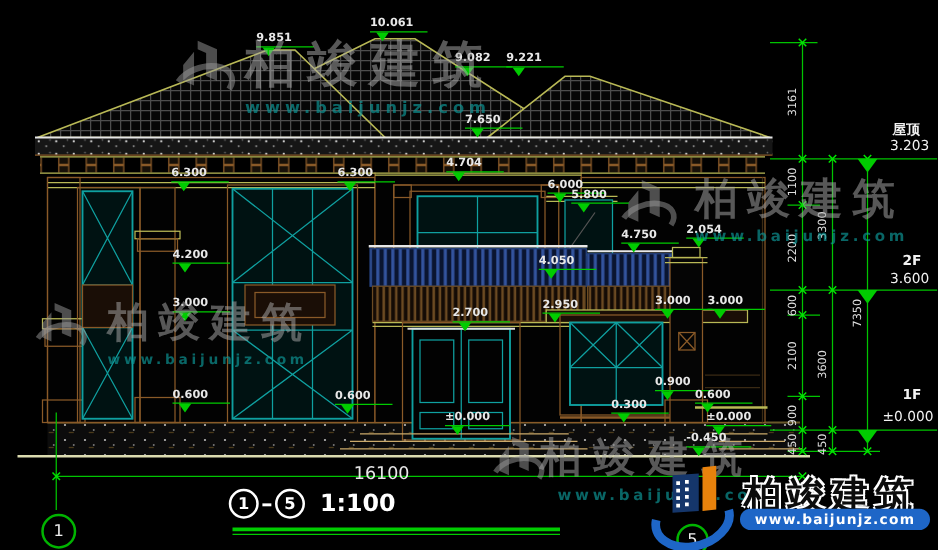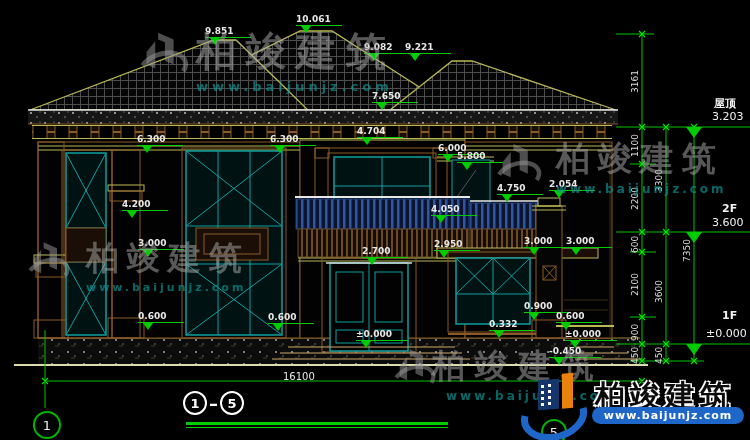--- a/index.html
+++ b/index.html
@@ -16,21 +16,21 @@
           border-top:7px solid #00cc00;}
   .em.wide .ln{width:52px;}
   
   .lvl{position:absolute;color:#f2f2f2;font-size:11px;white-space:nowrap;font-weight:bold;}
   .lvlv{position:absolute;color:#f2f2f2;font-size:11px;white-space:nowrap;}
   .lvltr{position:absolute;width:0;height:0;border-left:8px solid transparent;
          border-right:8px solid transparent;border-top:11px solid #00cc00;}
   
   .vd{position:absolute;color:#dedede;font-size:9px;white-space:nowrap;
       transform:rotate(-90deg);transform-origin:left top;}
-  .dimw{position:absolute;color:#e8e8e8;font-size:10px;white-space:nowrap;text-align:right;}
+  .dimw{position:absolute;color:#e8e8e8;font-size:14px;white-space:nowrap;text-align:right;}
   
   .bub{position:absolute;border:2px solid #00b400;border-radius:50%;
        color:#eee;display:flex;align-items:center;justify-content:center;
        font-size:13px;background:transparent;}
   
   .title{position:absolute;display:flex;align-items:center;color:#fff;}
   .tcirc{width:20px;height:20px;border:2px solid #fff;border-radius:50%;display:inline-flex;
          align-items:center;justify-content:center;font-size:13px;font-weight:bold;flex:0 0 auto;}
   .tdash{font-size:18px;margin:0 2px;font-weight:bold;}
   .tmain{font-size:25px;font-weight:bold;letter-spacing:2px;margin-left:6px;}
@@ -224,32 +224,32 @@
 <span class="em" style="left:364px;top:42px"><b>9.082</b><i class="ln"></i><i class="tr"></i></span>
 <span class="em" style="left:405px;top:42px"><b>9.221</b><i class="ln"></i><i class="tr"></i></span>
 <span class="em" style="left:372px;top:91px"><b>7.650</b><i class="ln"></i><i class="tr"></i></span>
 <span class="em" style="left:137px;top:134px"><b>6.300</b><i class="ln"></i><i class="tr"></i></span>
 <span class="em" style="left:270px;top:134px"><b>6.300</b><i class="ln"></i><i class="tr"></i></span>
 <span class="em" style="left:357px;top:126px"><b>4.704</b><i class="ln"></i><i class="tr"></i></span>
 <span class="em" style="left:438px;top:143px"><b>6.000</b><i class="ln"></i><i class="tr"></i></span>
 <span class="em" style="left:457px;top:151px"><b>5.800</b><i class="ln"></i><i class="tr"></i></span>
 <span class="em" style="left:497px;top:183px"><b>4.750</b><i class="ln"></i><i class="tr"></i></span>
 <span class="em" style="left:549px;top:179px"><b>2.054</b><i class="ln"></i><i class="tr"></i></span>
-<span class="em" style="left:122px;top:199px"><b>4.200</b><i class="ln"></i><i class="tr"></i></span>
+<span class="em" style="left:138px;top:199px"><b>4.200</b><i class="ln"></i><i class="tr"></i></span>
 <span class="em" style="left:431px;top:204px"><b>4.050</b><i class="ln"></i><i class="tr"></i></span>
 <span class="em" style="left:138px;top:238px"><b>3.000</b><i class="ln"></i><i class="tr"></i></span>
 <span class="em" style="left:362px;top:246px"><b>2.700</b><i class="ln"></i><i class="tr"></i></span>
 <span class="em" style="left:434px;top:239px"><b>2.950</b><i class="ln"></i><i class="tr"></i></span>
 <span class="em" style="left:524px;top:236px"><b>3.000</b><i class="ln"></i><i class="tr"></i></span>
 <span class="em" style="left:566px;top:236px"><b>3.000</b><i class="ln"></i><i class="tr"></i></span>
 <span class="em" style="left:138px;top:311px"><b>0.600</b><i class="ln"></i><i class="tr"></i></span>
 <span class="em" style="left:268px;top:312px"><b>0.600</b><i class="ln"></i><i class="tr"></i></span>
 <span class="em" style="left:524px;top:301px"><b>0.900</b><i class="ln"></i><i class="tr"></i></span>
 <span class="em" style="left:556px;top:311px"><b>0.600</b><i class="ln"></i><i class="tr"></i></span>
-<span class="em" style="left:489px;top:319px"><b>0.332</b><i class="ln"></i><i class="tr"></i></span>
+<span class="em" style="left:489px;top:319px"><b>0.300</b><i class="ln"></i><i class="tr"></i></span>
 <span class="em wide" style="left:356px;top:329px"><b>±0.000</b><i class="ln"></i><i class="tr"></i></span>
 <span class="em wide" style="left:565px;top:329px"><b>±0.000</b><i class="ln"></i><i class="tr"></i></span>
 <span class="em wide" style="left:549px;top:346px"><b>-0.450</b><i class="ln"></i><i class="tr"></i></span>
 
 <span class="lvl" style="left:714px;top:96px">屋顶</span>
 <span class="lvlv" style="left:712px;top:110px">3.203</span>
 <i class="lvltr" style="left:686px;top:127px"></i>
 <span class="lvl" style="left:722px;top:202px">2F</span>
 <span class="lvlv" style="left:712px;top:216px">3.600</span>
 <i class="lvltr" style="left:686px;top:232px"></i>
@@ -297,20 +297,21 @@
 </div>
 
 <div class="title" style="left:183px;top:391px">
   <span class="tcirc">
         <span>1</span>
       </span>
   <span class="tdash">–</span>
   <span class="tcirc">
         <span>5</span>
       </span>
+  <span class="tscale">1:100</span>
 </div>
 <i class="tbar" style="left:186px;top:422px;width:262px;height:3px"></i>
 <i class="tbar" style="left:186px;top:427px;width:262px;height:1px"></i>
 
 <div class="abs" style="left:513px;top:370px">
   <svg width="80" height="70" viewBox="0 0 80 70">
     <path d="M12 46a30 21 -15 1 0 58 -8" fill="none" stroke="#1e66c7" stroke-width="7"></path>
     <rect x="25" y="12" width="21" height="30" fill="#15366b" transform="skewY(-4)"></rect>
     <g fill="#ffffff">
       <rect x="28" y="15" width="3" height="3"></rect>

